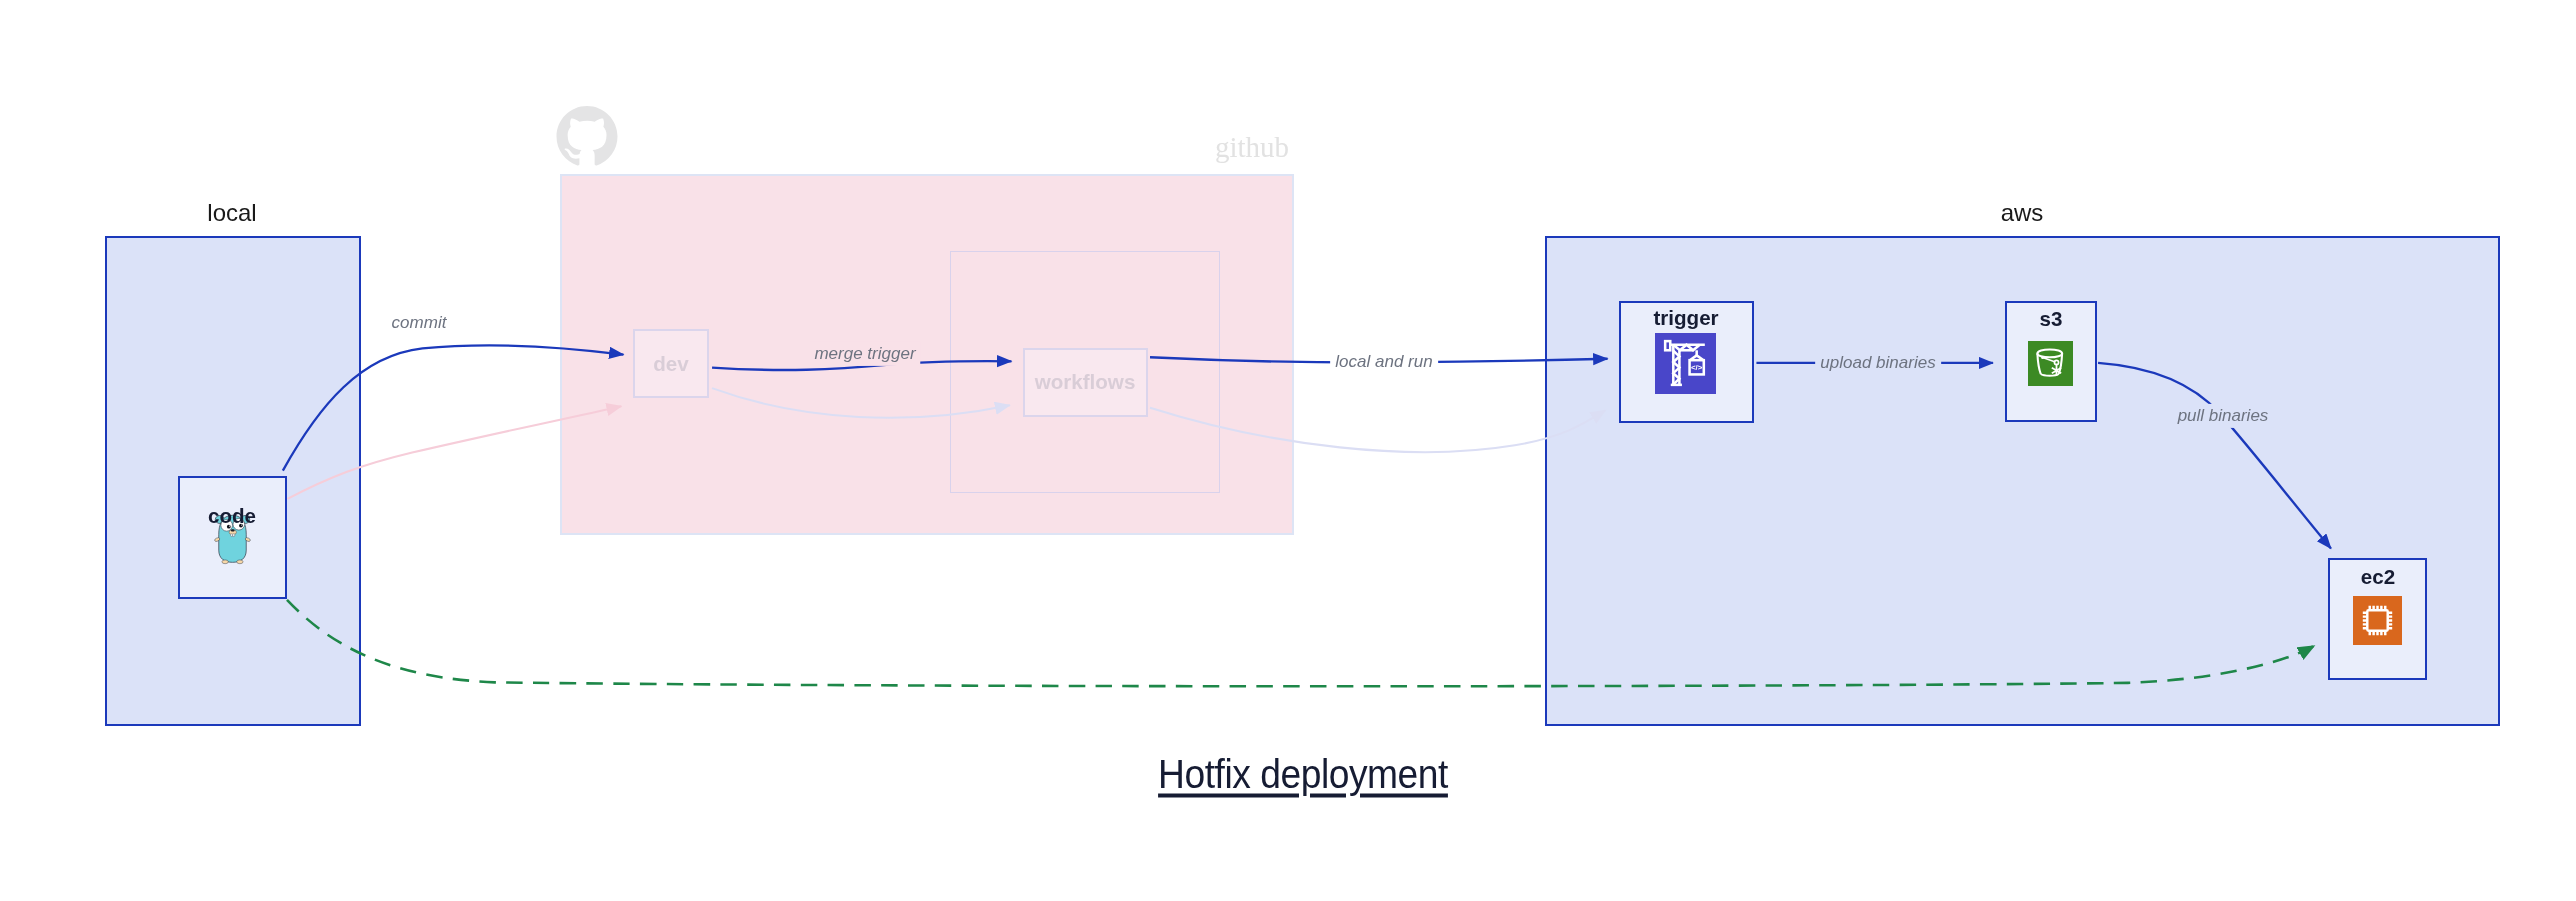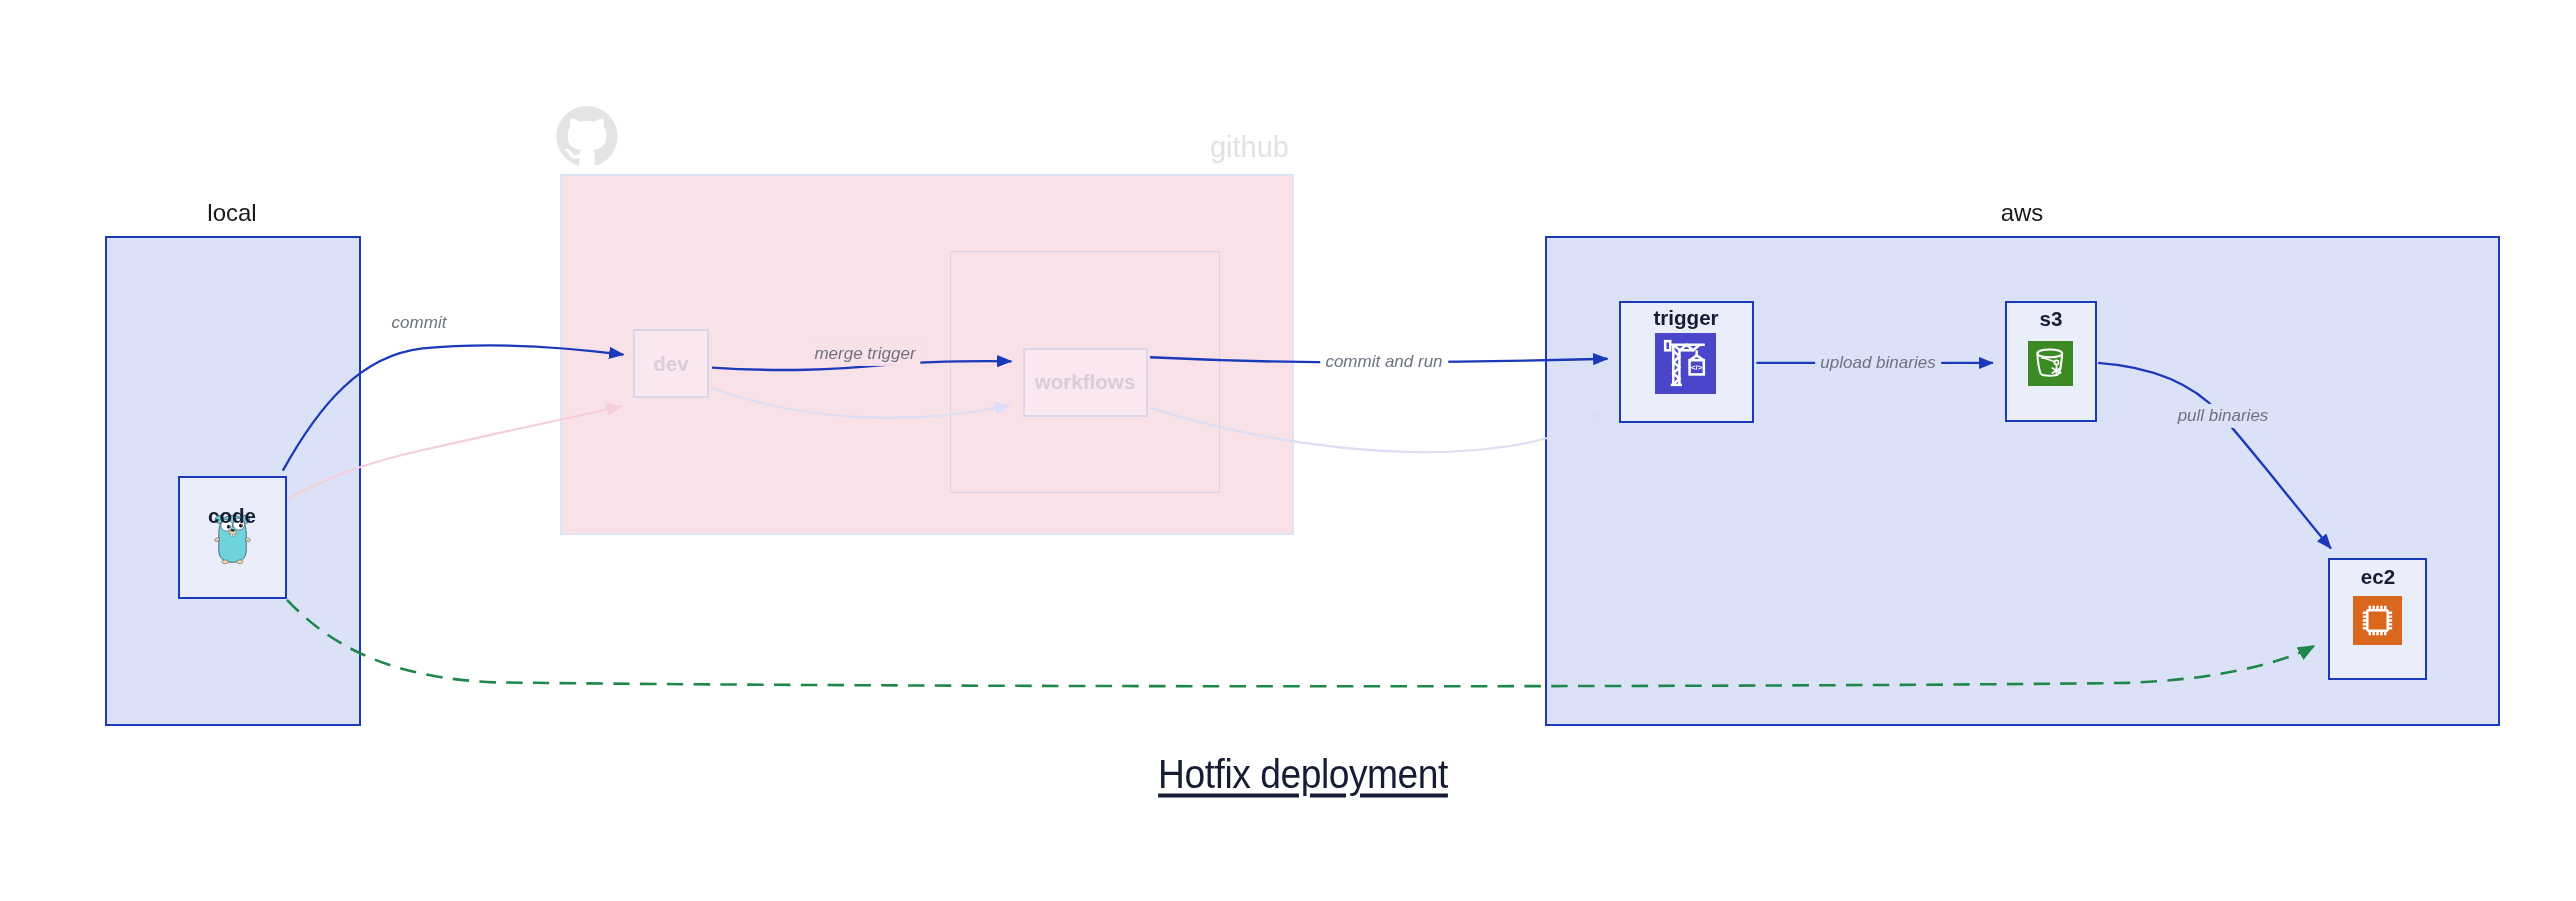--- a/index.html
+++ b/index.html
@@ -12,21 +12,21 @@
   .cluster.blue{background:var(--container-fill);border:2.1px solid var(--primary-blue);}
   .cluster.pink{background:var(--github-fill);border:2.1px solid var(--github-border);}
   .cluster.master{background:transparent;border:1.5px solid var(--master-border);}
   
   .node{position:absolute;box-sizing:border-box;}
   .node.solid{background:var(--node-fill);border:2.6px solid var(--primary-blue);}
   .node.faded{background:var(--faded-node-fill);border:2.1px solid var(--faded-node-border);}
   
   .lbl{position:absolute;transform:translate(-50%,-50%);white-space:nowrap;}
   .cluster-lbl{font-size:24px;color:#1a1a1a;}
-  .github-lbl{font-size:29px;color:var(--faded-gray);transform:translate(-100%,-50%);}
+  .github-lbl{font-size:29px;color:var(--faded-gray);transform:translate(-100%,-50%);font-family:Liberation Serif, serif;}
   .master-lbl{font-size:26px;color:var(--faded-text);}
   .node-lbl{font-weight:bold;font-size:20.6px;color:var(--navy-text);}
   .node-lbl.faded-txt{color:var(--faded-text);}
   .edge-lbl{font-style:italic;font-size:17px;color:var(--gray-label);padding:2.1px 5.2px;z-index:6;}
   .title{
     position:absolute;transform:translate(-50%,-50%) scaleX(0.93);white-space:nowrap;
     font-size:40px;color:var(--navy-text);letter-spacing:-0.5px;
     text-decoration:underline;text-decoration-thickness:3.6px;text-underline-offset:6.2px;
   }
   svg.edge-layer{position:absolute;left:0;top:0;z-index:4;}
@@ -163,20 +163,20 @@
 
     <path d="M 549 913 C 620 785 700 690 820 676 C 960 662 1100 674 1210 688" stroke="var(--primary-blue)" stroke-width="4.5" fill="none" marker-end="url(#ah-blue)"></path>
     <path d="M 1382 713 C 1520 722 1620 717 1720 708 C 1810 700 1880 700 1963 701" stroke="var(--primary-blue)" stroke-width="4.5" fill="none" marker-end="url(#ah-blue)"></path>
     <path d="M 2232 693 C 2400 701 2550 704 2700 703 C 2850 702 3010 699 3120 696" stroke="var(--primary-blue)" stroke-width="4.5" fill="none" marker-end="url(#ah-blue)"></path>
     <path d="M 3409 704 L 3868 704" stroke="var(--primary-blue)" stroke-width="4.5" fill="none" marker-end="url(#ah-blue)"></path>
     <path d="M 4072 704 C 4180 712 4256 744 4308 802 C 4372 874 4470 1000 4524 1064" stroke="var(--primary-blue)" stroke-width="4.5" fill="none" marker-end="url(#ah-blue)"></path>
   </svg>
 
   <div class="lbl edge-lbl" style="left:419px;top:323px;background:#ffffff;">commit</div>
   <div class="lbl edge-lbl" style="left:865px;top:354px;background:var(--github-fill);">merge trigger</div>
-  <div class="lbl edge-lbl" style="left:1384px;top:362px;background:#ffffff;">commit and run</div>
+  <div class="lbl edge-lbl" style="left:1384px;top:362px;background:#ffffff;">local and run</div>
   <div class="lbl edge-lbl" style="left:1878px;top:363px;background:var(--container-fill);">upload binaries</div>
   <div class="lbl edge-lbl" style="left:2223px;top:416px;background:var(--container-fill);">pull binaries</div>
 
   <div class="title" style="left:1303px;top:774px;">Hotfix deployment</div>
 
 </div>
 
 
 </body></html>

